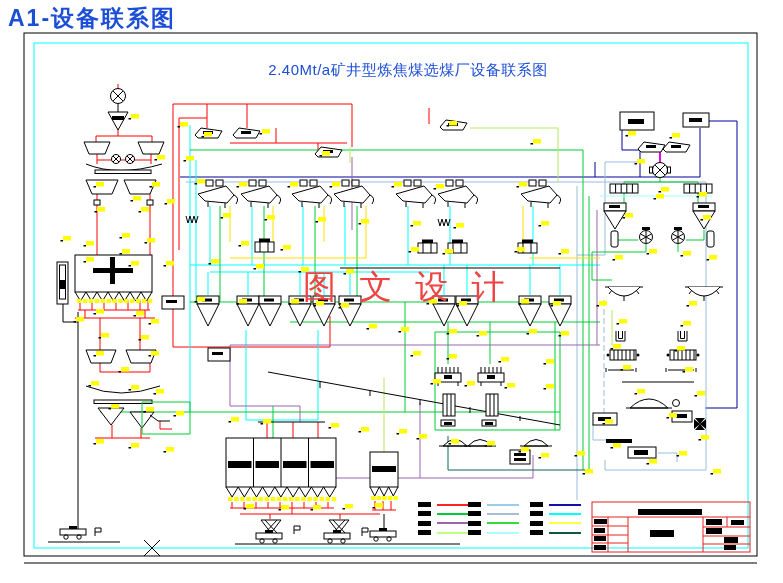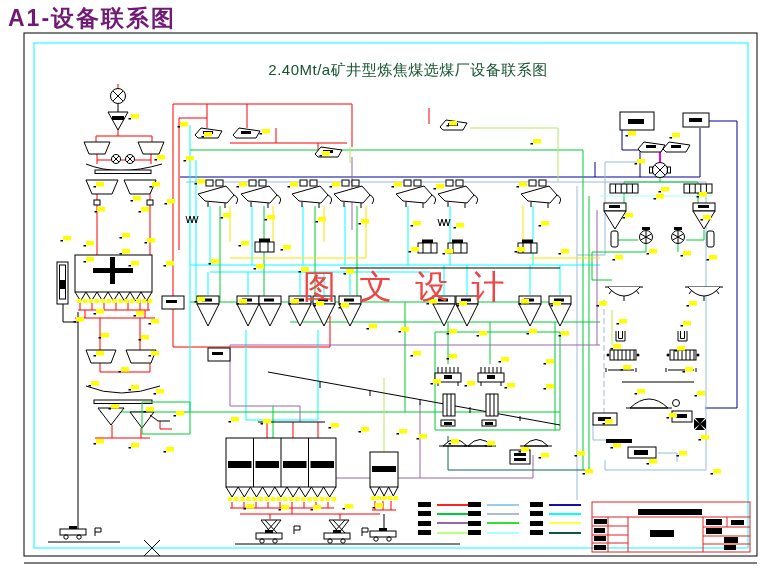--- a/index.html
+++ b/index.html
@@ -1,21 +1,21 @@
 <!DOCTYPE html>
 <html><head>
 <meta charset="utf-8">
 <style>
   html,body{margin:0;padding:0;background:#fff;}
   .page{position:relative;width:783px;height:583px;background:#ffffff;overflow:hidden;
         font-family:"Liberation Sans",sans-serif;}
-  .heading{position:absolute;left:8px;top:3px;font-size:23px;font-weight:bold;color:#701a75;
+  .heading{position:absolute;left:8px;top:3px;font-size:23px;font-weight:bold;color:#1d4ed8;
            letter-spacing:2px;z-index:3;white-space:nowrap;}
   .dwg-title{position:absolute;left:45px;top:61px;width:726px;text-align:center;font-size:15px;
-             color:#14532d;letter-spacing:.5px;z-index:3;white-space:nowrap;}
+             color:#1d4ed8;letter-spacing:.5px;z-index:3;white-space:nowrap;}
   .watermark{position:absolute;left:303px;top:265px;font-size:33px;color:#ef4444;
              letter-spacing:7px;z-index:3;white-space:nowrap;}
   svg.diagram{position:absolute;left:0;top:0;z-index:1;}
   .legend{position:absolute;left:418px;top:500px;width:168px;height:46px;z-index:2;}
   .legend .bar{position:absolute;background:#000;height:5px;width:13px;}
   .legend .ln{position:absolute;height:2px;width:32px;}
   
   .k{stroke:#000;fill:none;stroke-width:1}
   .w{fill:#fff}
   .kf{fill:#000;stroke:none}

